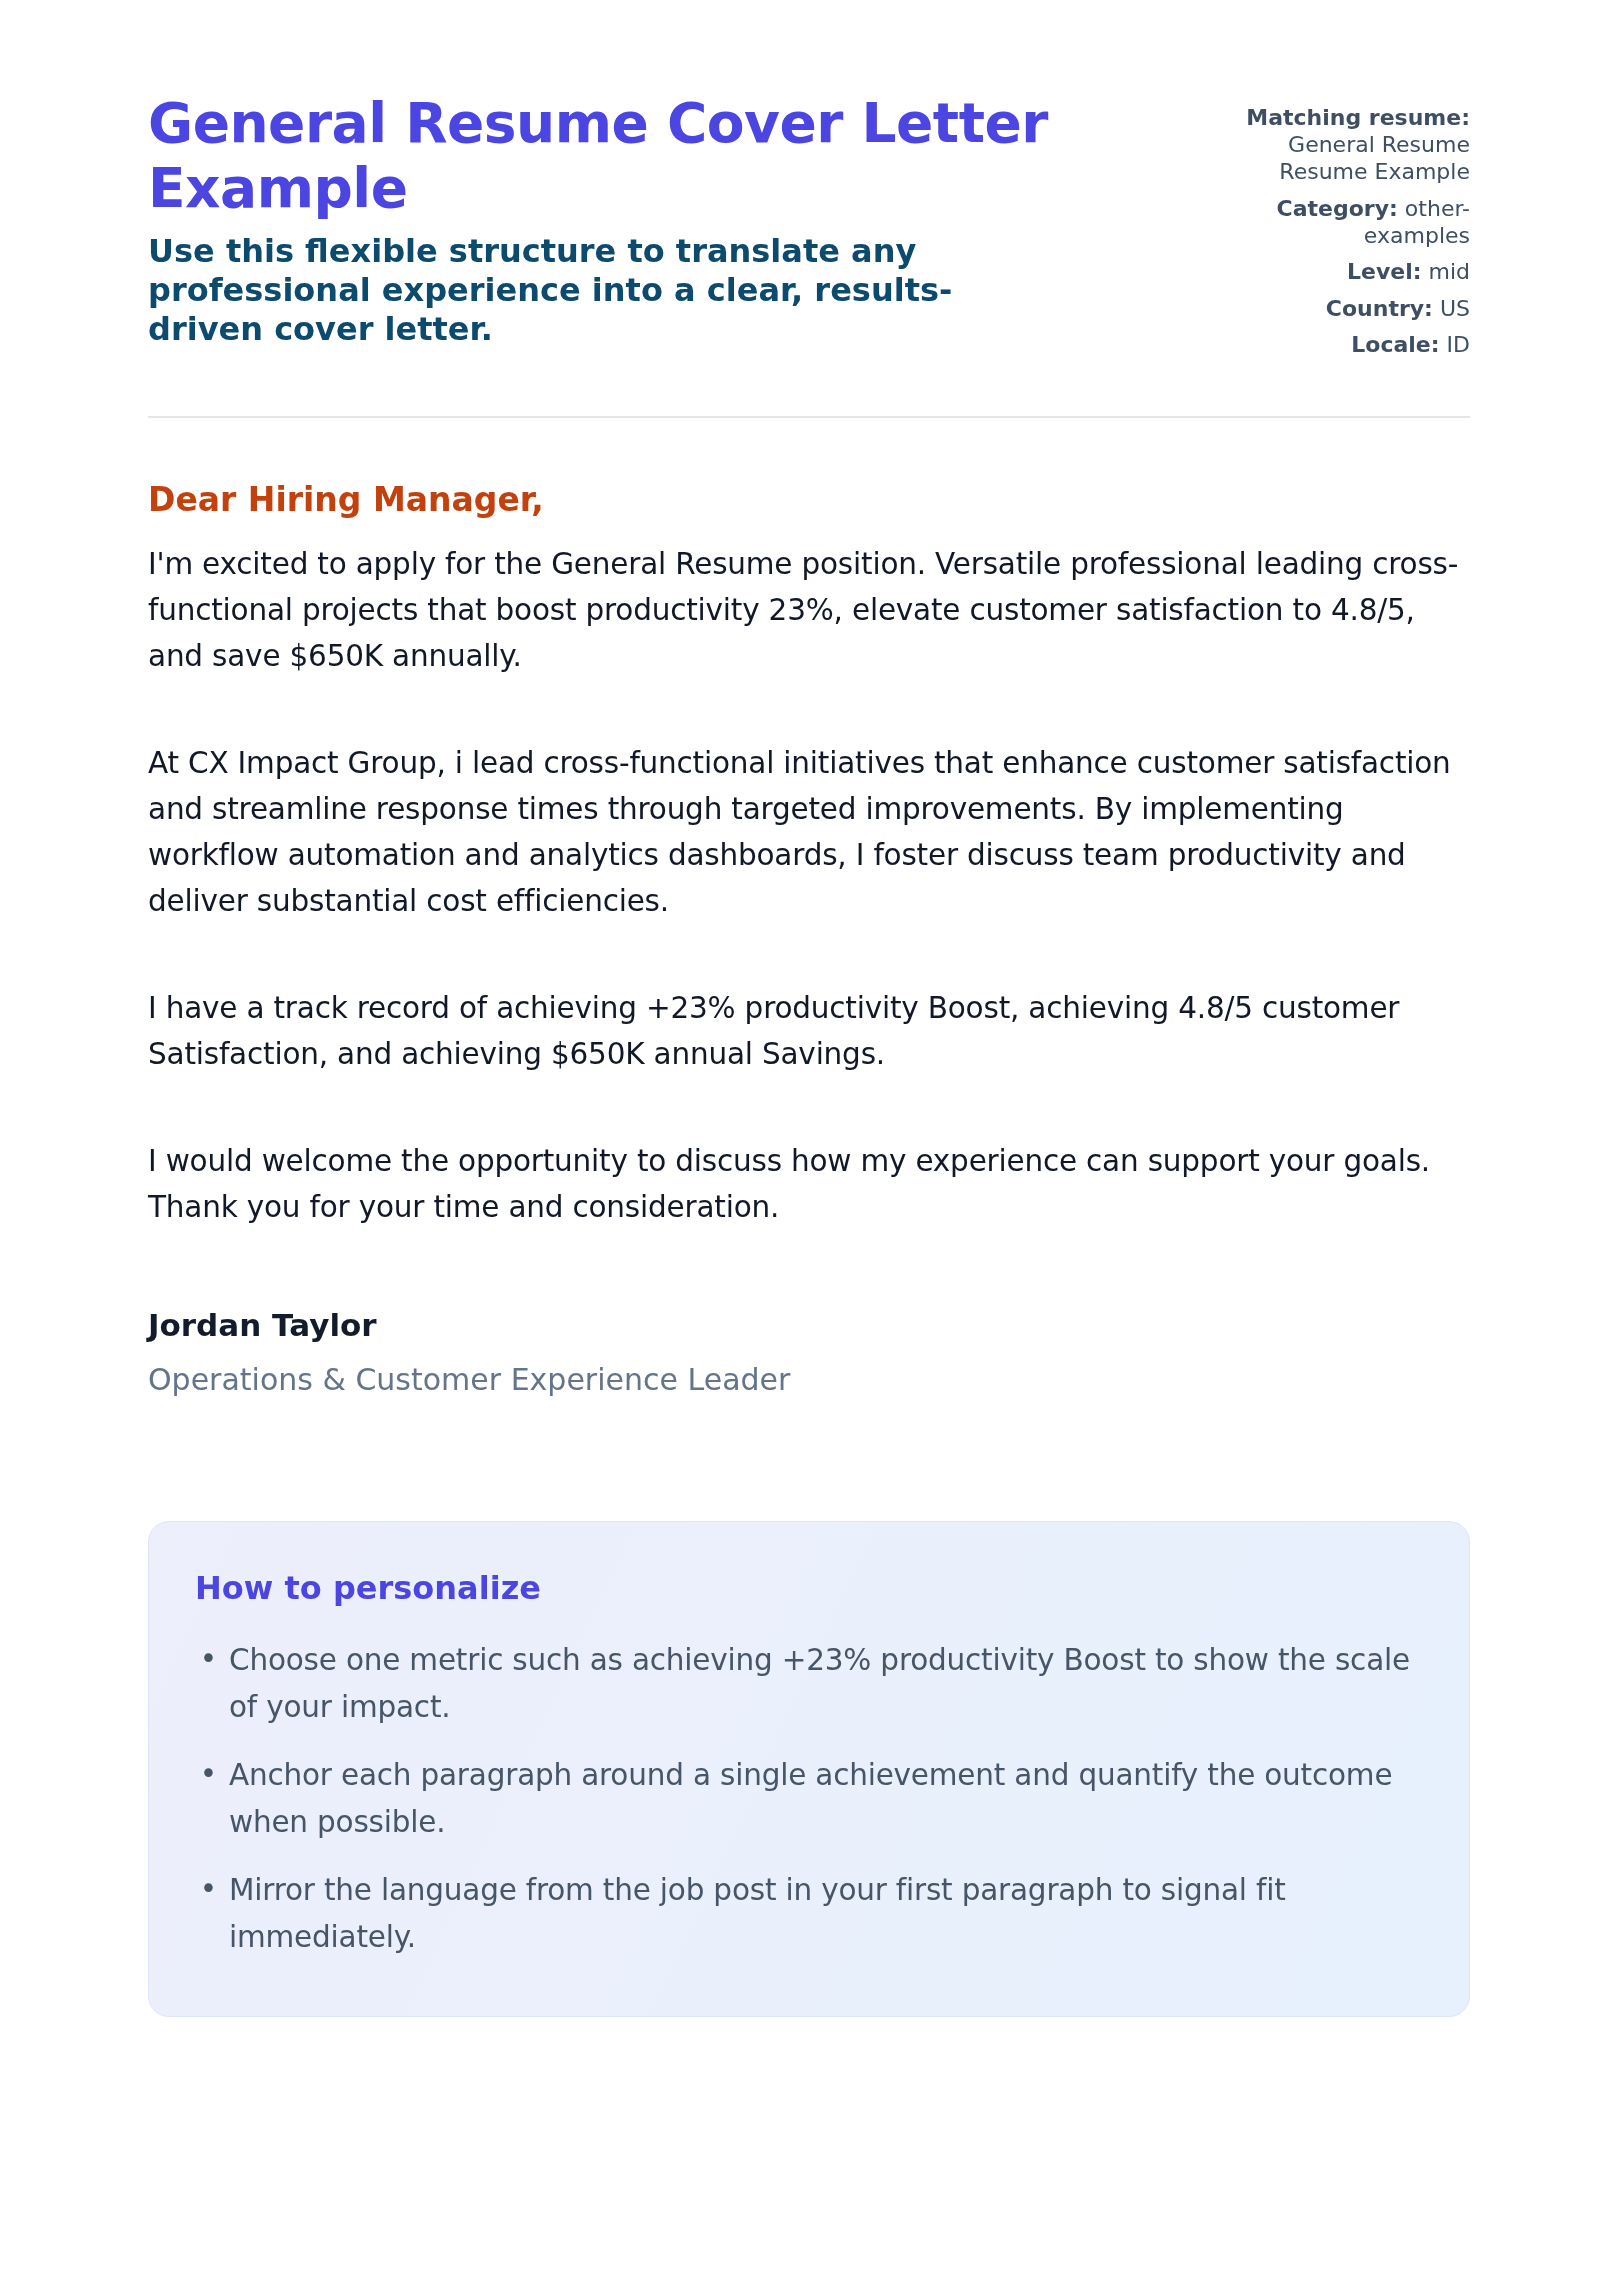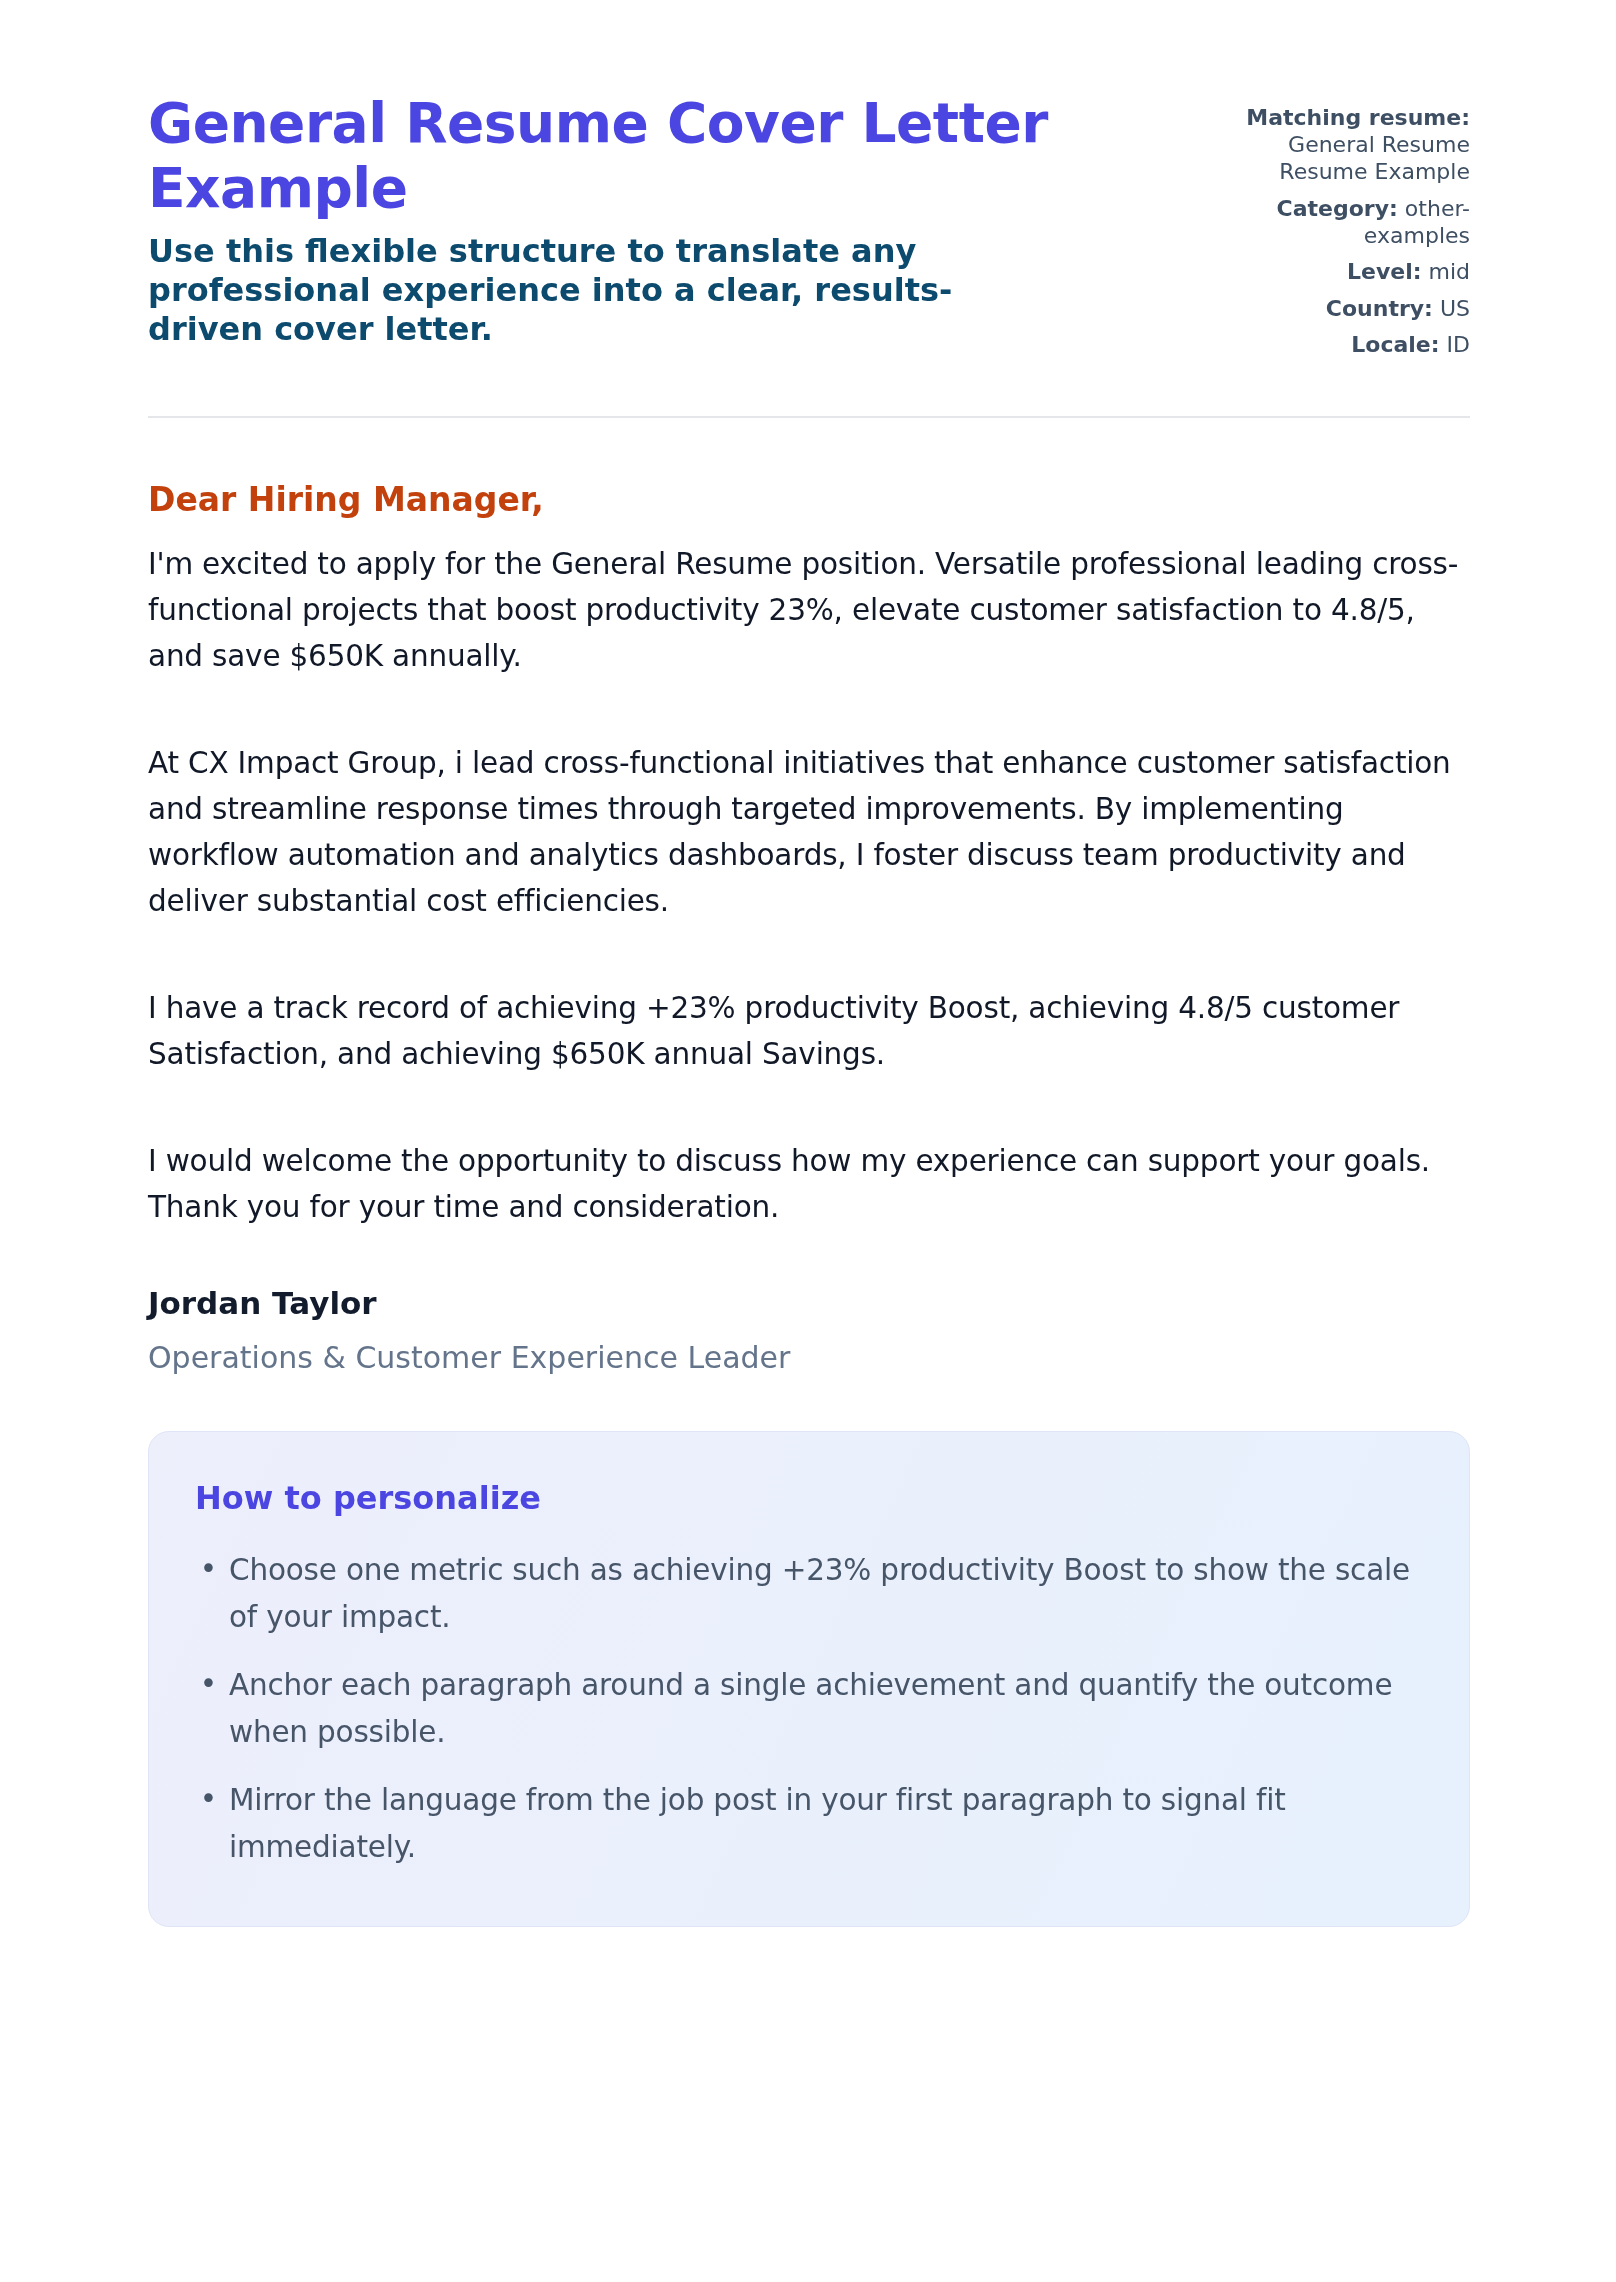--- a/index.html
+++ b/index.html
@@ -60,37 +60,37 @@
   }
   .letter p {
     font-size: 29.5px;
     line-height: 46px;
     letter-spacing: -0.2px;
     color: #111827;
     margin: 61px 0 0;
   }
   .letter p.first { margin-top: 18px; }
 
-  .signature { margin-top: 50px; }
+  .signature { margin-top: 72px; }
   .sig-name {
     font-size: 31px;
     line-height: 46px;
     font-weight: 700;
     color: #131c2c;
   }
   .sig-role {
     margin-top: 11.4px;
     font-size: 30px;
     line-height: 42px;
     color: #64748b;
   }
 
   
   .tips-card {
-    margin-top: 52px;
+    margin-top: 120px;
     border: 1px solid #dfe4f7;
     border-radius: 21px;
     background: linear-gradient(115deg, #edeffb 0%, #e9f0fc 55%, #e6f1fd 100%);
     padding: 46px 48px 55px 46px;
   }
   .tips-heading {
     margin: 0 0 28.5px;
     font-size: 32px;
     line-height: 40px;
     font-weight: 700;

